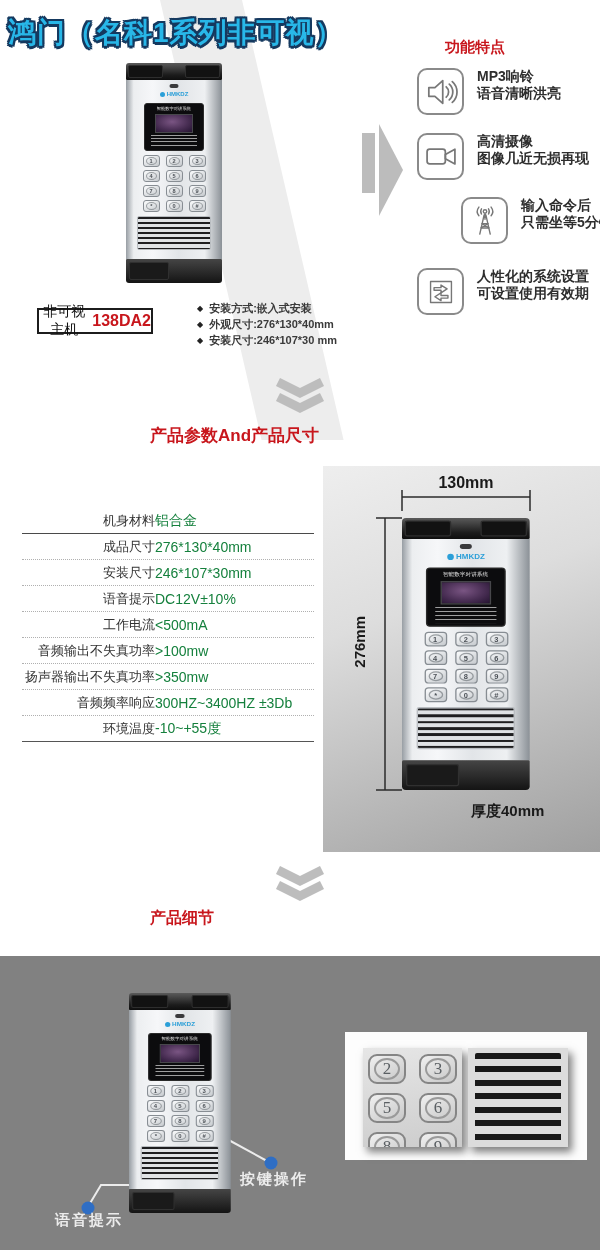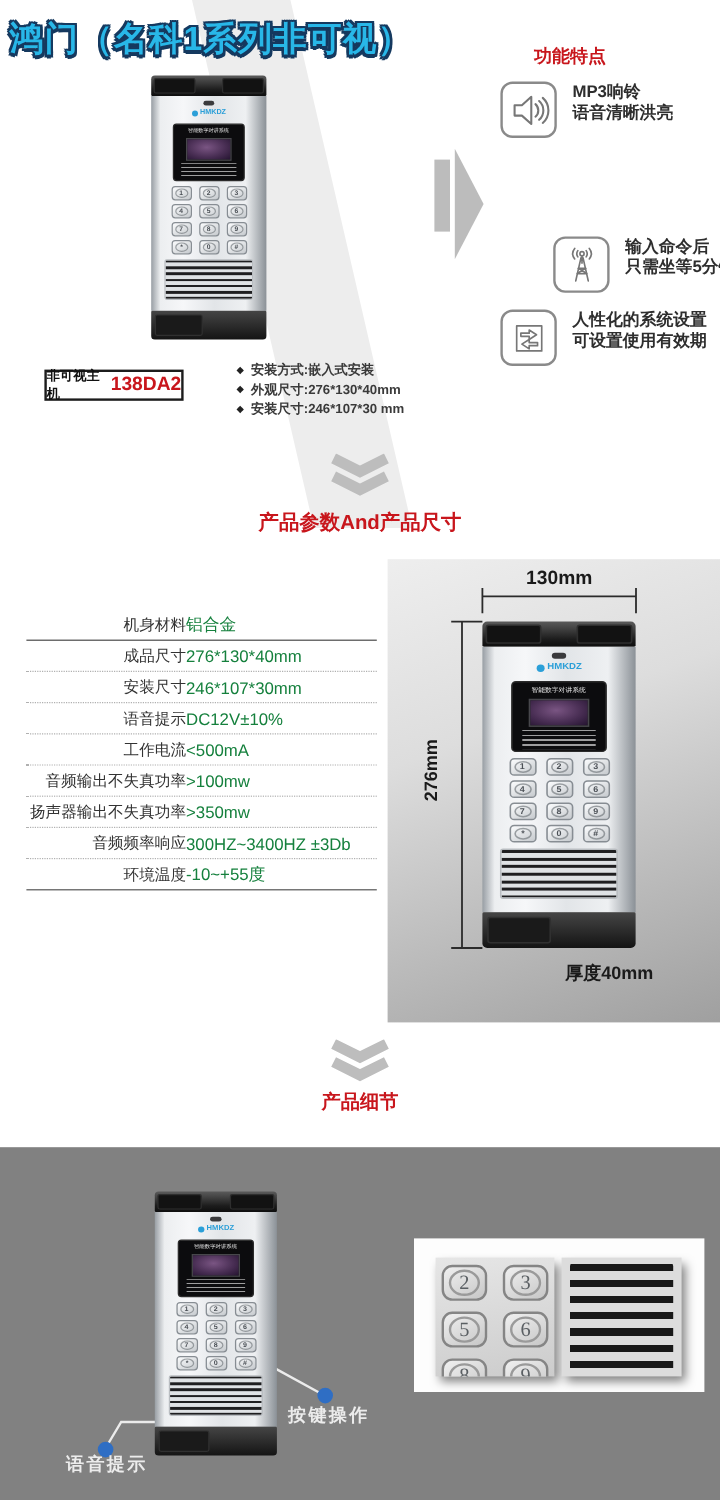--- a/index.html
+++ b/index.html
@@ -58,30 +58,30 @@
     font-size:15px; font-weight:bold; color:var(--accent-red); z-index:1; }
   .feat { position:absolute; left:417px; display:flex; gap:13px; z-index:1; }
   .feat-icon { flex:0 0 auto; width:47px; height:47px; border:2px solid #8a8a8a; border-radius:10px;
     background:#fff; display:flex; align-items:center; justify-content:center; }
   .feat-icon svg { stroke:#777; fill:none; stroke-width:2; stroke-linejoin:round; stroke-linecap:round; }
   .feat-text { font-size:14px; font-weight:600; color:#2e2e2e; line-height:17px; white-space:nowrap; }
 
   
   .model-box { position:absolute; left:37px; top:308px; width:116px; height:26px; border:2px solid #1c1c1c; background:#fff;
     display:flex; align-items:center; justify-content:center; gap:3px; z-index:1; }
-  .model-prefix { font-size:11px; font-weight:bold; color:#111; }
+  .model-prefix { font-size:14px; font-weight:normal; color:#111;text-align:center; }
   .model-code { font-size:16px; font-weight:bold; color:var(--accent-red); }
   .bullets { position:absolute; left:197px; top:300px; z-index:1; }
   .bullet { display:flex; align-items:center; gap:6px; height:16px; font-size:11px; font-weight:bold; color:#3a3a3a; white-space:nowrap; }
   .bullet .diamond { font-size:8px; color:#222; }
 
   
   .chevrons { position:absolute; left:273px; z-index:1; }
   .chevrons svg { stroke:#bdbdbd; fill:none; stroke-width:9; }
-  .divider-label { position:absolute; left:150px; width:300px; text-align:center;
+  .divider-label { position:absolute; left:150px; width:300px; text-align:left;
     font-size:17px; font-weight:bold; color:var(--accent-red); z-index:1; }
 
   
   .specs { position:absolute; left:22px; top:508px; width:292px; z-index:1; }
   .specs-title { font-size:21px; font-weight:bold; letter-spacing:2px; color:var(--accent-red); margin-bottom:10px; }
   .spec-row { display:flex; align-items:center; height:26px; border-bottom:1px dotted #b0b0b0; }
   .spec-row.first { border-bottom:1.5px solid #4a4a4a; }
   .spec-row.last { border-bottom:1px solid #555; }
   .spec-label { width:133px; font-size:13px; color:#333; white-space:nowrap;text-align:right; }
   .spec-value { flex:1; font-size:14px; color:#15803d; white-space:nowrap; }
@@ -201,37 +201,49 @@
         <path d="M32.5 14 a12 12 0 0 1 0 18"></path>
         <path d="M36 11 a16 16 0 0 1 0 24"></path>
       </svg>
     </div>
     <div class="feat-text">
       <div>MP3响铃</div>
       <div>语音清晰洪亮</div>
     </div>
   </div>
 
+  <div class="feat" style="top:133px;">
+    <div class="feat-icon">
+      <svg width="40" height="40" viewBox="0 0 46 46">
+        <rect x="7" y="14" width="21" height="17" rx="3"></rect>
+        <path d="M28 20 L39 14 V31 L28 25 z"></path>
+      </svg>
+    </div>
+    <div class="feat-text">
+      <div>高清摄像</div>
+      <div>图像几近无损再现</div>
+    </div>
+  </div>
 
   <div class="feat" style="top:197px;margin-left:44px;">
     <div class="feat-icon">
       <svg width="40" height="40" viewBox="0 0 46 46" style="stroke-width:1.6">
         <circle cx="23" cy="12" r="2"></circle>
         <path d="M16 7 q-4 5 0 10 M19 9 q-2 3 0 6 M30 7 q4 5 0 10 M27 9 q2 3 0 6"></path>
         <path d="M23 14 L23 21 M17 38 L22 16 M29 38 L24 16 M19.5 26 h7 M18.5 31 h9"></path>
         <path d="M19.5 26 L27.5 31 M26.5 26 L18.5 31"></path>
       </svg>
     </div>
     <div class="feat-text">
       <div>输入命令后</div>
       <div>只需坐等5分钟</div>
     </div>
   </div>
 
-  <div class="feat" style="top:258px;">
+  <div class="feat" style="top:268px;">
     <div class="feat-icon">
       <svg width="40" height="40" viewBox="0 0 46 46" style="stroke-width:1.6">
         <rect x="11" y="11" width="24" height="24"></rect>
         <path d="M15 18 h8 v-3 l7 4.5 l-7 4.5 v-3 h-8 z"></path>
         <path d="M31 27 h-8 v-3 l-7 4.5 l7 4.5 v-3 h8 z"></path>
       </svg>
     </div>
     <div class="feat-text">
       <div>人性化的系统设置</div>
       <div>可设置使用有效期</div>

